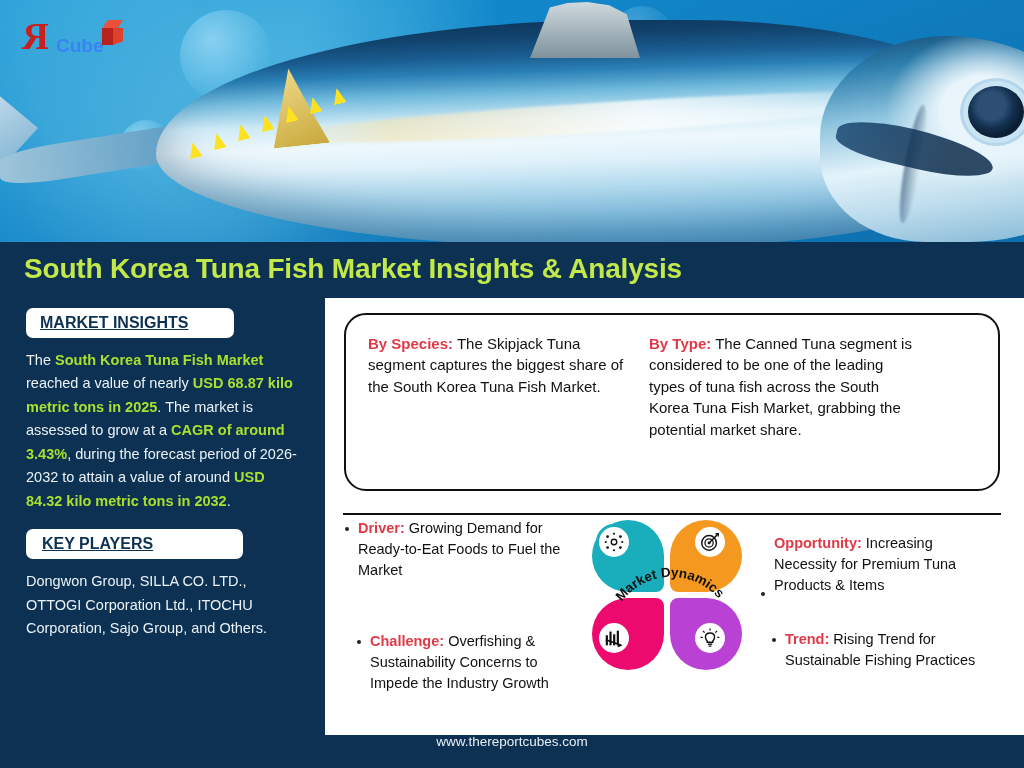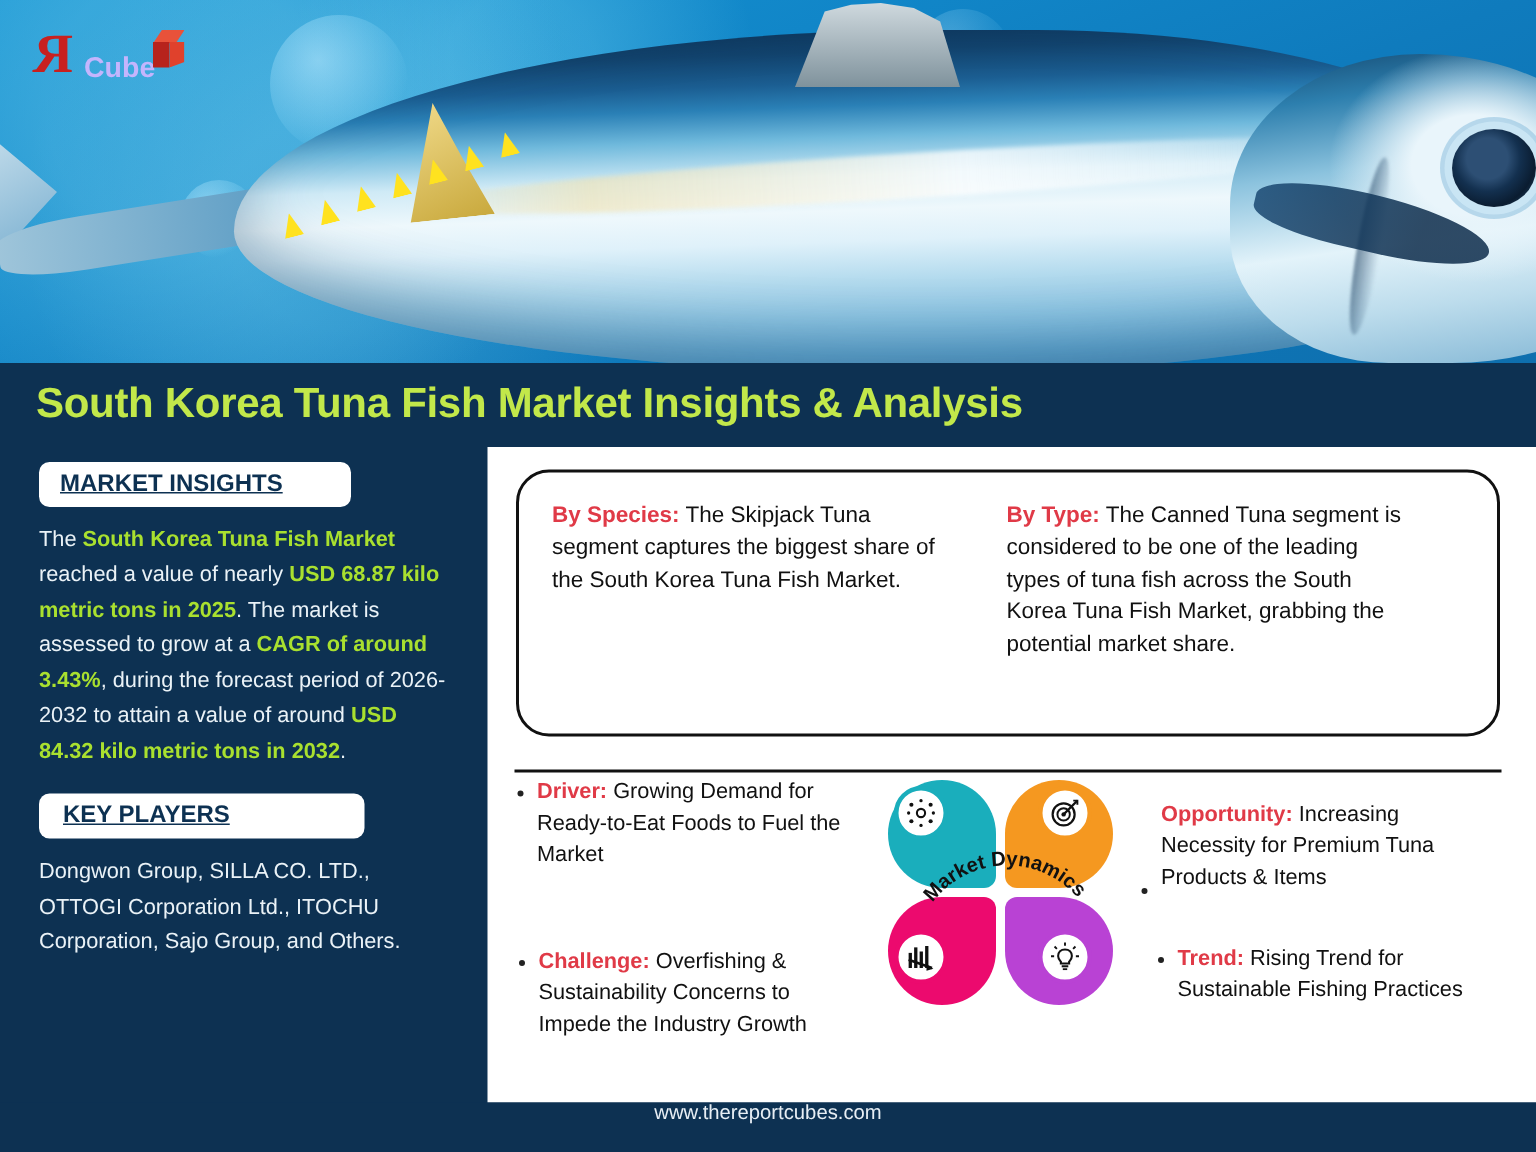--- a/index.html
+++ b/index.html
@@ -98,21 +98,21 @@
     clip-path:polygon(50% 0%, 100% 100%, 0% 100%); }
 
   
   .logo { position:absolute; left:22px; top:18px; width:110px; height:44px; z-index:6; }
   .logo .r {
     position:absolute; left:0; top:0; font:700 37px/1 "Liberation Serif", serif;
     color:#c8201f; transform:scaleX(-1); letter-spacing:0;
   }
   .logo .cube-word {
     position:absolute; left:34px; top:18px;
-    font:700 19px/1 "Liberation Sans", sans-serif; color:#c4b5fd;
+    font:700 19px/1 "Liberation Sans", sans-serif; color:#3b82f6;
   }
   .logo .cube {
     position:absolute; left:78px; top:2px; width:27px; height:27px;
   }
   .logo .cube .top { position:absolute; left:2px; top:0; width:21px; height:9px;
     background:#e8523a; clip-path:polygon(28% 0%,100% 0%,72% 100%,0% 100%); }
   .logo .cube .left { position:absolute; left:2px; top:8px; width:11px; height:17px; background:#b7231c; }
   .logo .cube .right { position:absolute; left:13px; top:8px; width:10px; height:17px; background:#e0412c;
     clip-path:polygon(0% 0%,100% 0%,100% 78%,0% 100%); }
 
@@ -147,21 +147,21 @@
 
   
   .panel {
     position:absolute; left:325px; top:298px; width:699px; height:437px;
     background:#ffffff; z-index:3;
   }
 
   .seg-box {
     position:absolute; left:19px; top:15px; width:656px; height:178px;
     border:2.5px solid #111; border-radius:22px;
-    display:flex; padding:18px 22px 10px 22px; gap:38px;
+    display:flex; padding:18px 22px 10px 22px; gap:16px;
   }
   .seg-col { width:265px; }
   .seg-col p {
     font:400 15px/1.43 "Liberation Sans", sans-serif; color:#111;
   }
   .seg-lbl { font-weight:700; color:#e03a47; }
 
   .divider {
     position:absolute; left:18px; top:215px; width:658px; height:0;
     border-top:2.5px solid #111;
@@ -172,21 +172,21 @@
     position:absolute; display:flex; gap:9px; width:232px;
   }
   .bul .dot {
     width:4px; height:4px; border-radius:50%; background:#222;
     margin-top:9px; flex:0 0 4px;
   }
   .bul p { font:400 14.5px/1.45 "Liberation Sans", sans-serif; color:#111; }
   .bul-lbl { font-weight:700; color:#e03a47; }
 
   .bul-driver      { left:20px;  top:220px; }
-  .bul-challenge   { left:21px;  top:333px; }
+  .bul-challenge   { left:32px;  top:333px; }
   .bul-opportunity { left:436px; top:235px;align-items:flex-end; }
   .bul-trend       { left:447px; top:331px;justify-content:flex-end; }
 
   
   .md { position:absolute; left:261px; top:210px; width:168px; height:190px; }
   .md .q { position:absolute; width:72px; height:72px; }
   .md .tl { left:6px;  top:12px; background:#1aaebc;
             border-radius:50% 50% 8px 50%; }
   .md .tr { left:84px; top:12px; background:#f59820;
             border-radius:50% 50% 50% 8px; }

